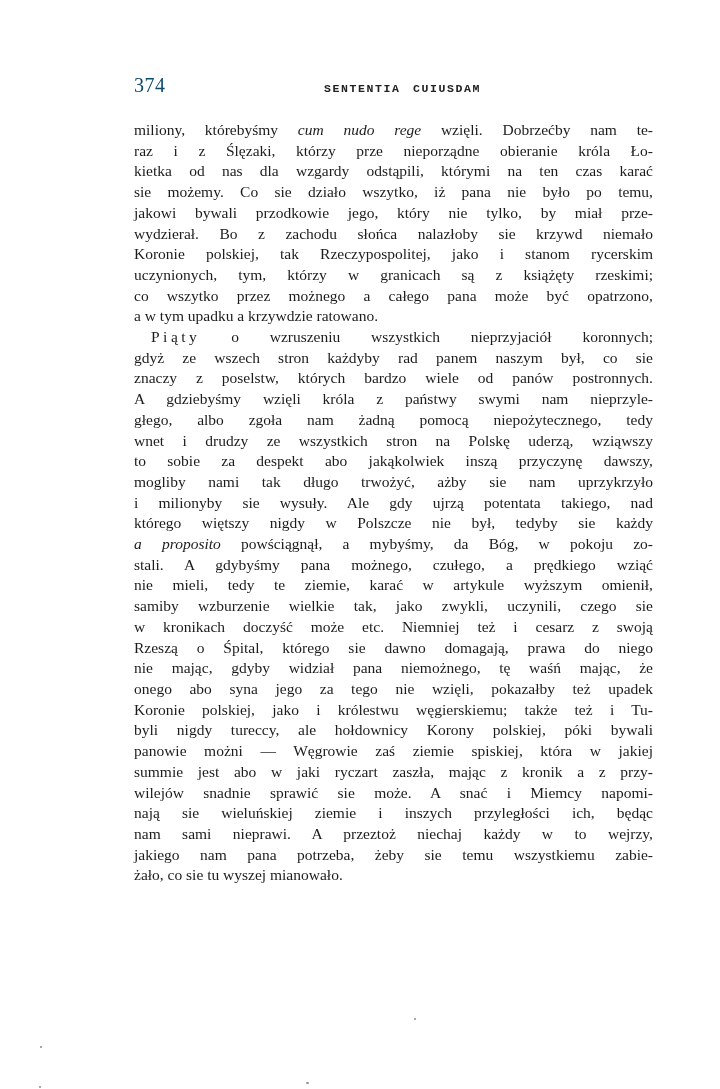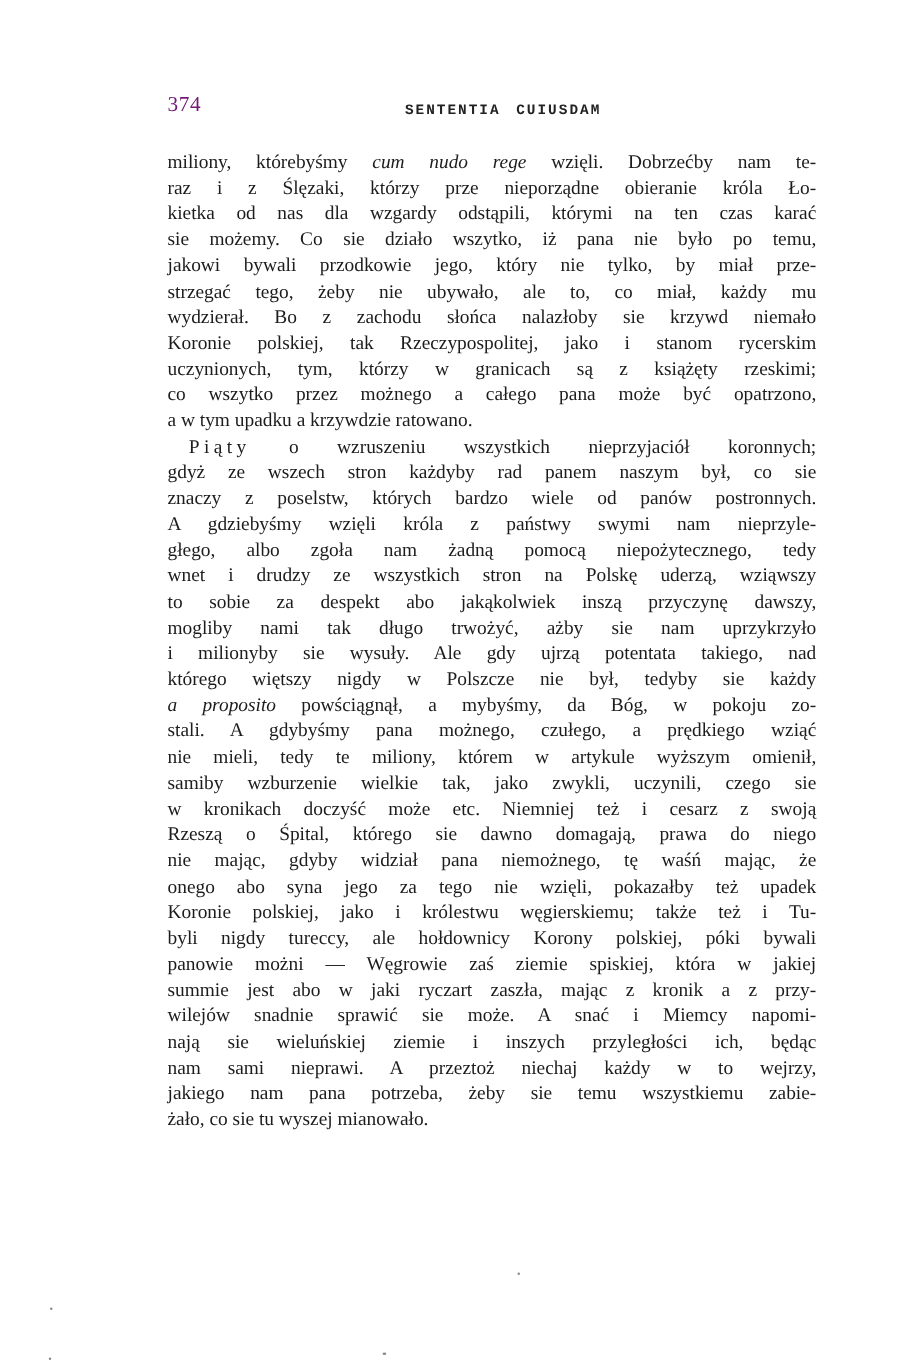--- a/index.html
+++ b/index.html
@@ -6,21 +6,21 @@
   body{
     width:720px;height:1089px;
     background:#ffffff;
     position:relative;
     font-family:"Liberation Serif", serif;
     color:#1c1c1c;
     overflow:hidden;
   }
   .page-number{
     position:absolute;left:134px;top:74px;
-    font-size:17px;letter-spacing:.5px;color:#701a75;text-align:right;
+    font-size:20px;letter-spacing:.5px;color:#0c4a6e;text-align:right;
   }
   .running-header{
     position:absolute;left:140px;top:82px;width:525px;
     text-align:center;
     font-size:11.5px;font-weight:700;
     letter-spacing:1.6px;word-spacing:4px;
     color:#222;
     font-family:Liberation Mono, monospace;
   }
   .text-block{
@@ -45,39 +45,38 @@
   <span class="page-number">374</span>
 
   <span class="running-header">SENTENTIA CUIUSDAM</span>
 
   <div class="text-block">
       <div class="line"><span>miliony, którebyśmy </span><span class="it">cum nudo rege</span><span> wzięli.  Dobrzećby nam te-</span></div>
       <div class="line"><span>raz i z Ślęzaki, którzy prze nieporządne obieranie króla Ło-</span></div>
       <div class="line"><span>kietka od nas dla wzgardy odstąpili, którymi na ten czas karać</span></div>
       <div class="line"><span>sie możemy.  Co sie działo wszytko, iż pana nie było po temu,</span></div>
       <div class="line"><span>jakowi bywali przodkowie jego, który nie tylko, by miał prze-</span></div>
-      <div class="line"><span>strzegać tego, żeby nie ubywało, ale to, co miał, każdy mu</span></div>
       <div class="line"><span>wydzierał.  Bo z zachodu słońca nalazłoby sie krzywd niemało</span></div>
       <div class="line"><span>Koronie polskiej, tak Rzeczypospolitej, jako i stanom rycerskim</span></div>
       <div class="line"><span>uczynionych, tym, którzy w granicach są z książęty rzeskimi;</span></div>
       <div class="line"><span>co wszytko przez możnego a całego pana może być opatrzono,</span></div>
       <div class="line last"><span>a w tym upadku a krzywdzie ratowano.</span></div>
       <div class="line indent"><span class="sp">Piąty</span><span> o wzruszeniu wszystkich nieprzyjaciół koronnych;</span></div>
       <div class="line"><span>gdyż ze wszech stron każdyby rad panem naszym był, co sie</span></div>
       <div class="line"><span>znaczy z poselstw, których bardzo wiele od panów postronnych.</span></div>
       <div class="line"><span>A gdziebyśmy wzięli króla z państwy swymi nam nieprzyle-</span></div>
       <div class="line"><span>głego, albo zgoła nam żadną pomocą niepożytecznego, tedy</span></div>
       <div class="line"><span>wnet i drudzy ze wszystkich stron na Polskę uderzą, wziąwszy</span></div>
       <div class="line"><span>to sobie za despekt abo jakąkolwiek inszą przyczynę dawszy,</span></div>
       <div class="line"><span>mogliby nami tak długo trwożyć, ażby sie nam uprzykrzyło</span></div>
       <div class="line"><span>i milionyby sie wysuły.  Ale gdy ujrzą potentata takiego, nad</span></div>
       <div class="line"><span>którego więtszy nigdy w Polszcze nie był, tedyby sie każdy</span></div>
       <div class="line"><span class="it">a proposito</span><span> powściągnął, a mybyśmy, da Bóg, w pokoju zo-</span></div>
       <div class="line"><span>stali. A gdybyśmy pana możnego, czułego, a prędkiego wziąć</span></div>
-      <div class="line"><span>nie mieli, tedy te miliony, którem w artykule wyższym omienił,</span></div>
+      <div class="line"><span>nie mieli, tedy te ziemie, karać w artykule wyższym omienił,</span></div>
       <div class="line"><span>samiby wzburzenie wielkie tak, jako zwykli, uczynili, czego sie</span></div>
       <div class="line"><span>w kronikach doczyść może etc.  Niemniej też i cesarz z swoją</span></div>
       <div class="line"><span>Rzeszą o Śpital, którego sie dawno domagają, prawa do niego</span></div>
       <div class="line"><span>nie mając, gdyby widział pana niemożnego, tę waśń mając, że</span></div>
       <div class="line"><span>onego abo syna jego za tego nie wzięli, pokazałby też upadek</span></div>
       <div class="line"><span>Koronie polskiej, jako i królestwu węgierskiemu; także też i Tu-</span></div>
       <div class="line"><span>byli nigdy tureccy, ale hołdownicy Korony polskiej, póki bywali</span></div>
       <div class="line"><span>panowie możni — Węgrowie zaś ziemie spiskiej, która w jakiej</span></div>
       <div class="line"><span>summie jest abo w jaki ryczart zaszła, mając z kronik a z przy-</span></div>
       <div class="line"><span>wilejów snadnie sprawić sie może.  A snać i Miemcy napomi-</span></div>

